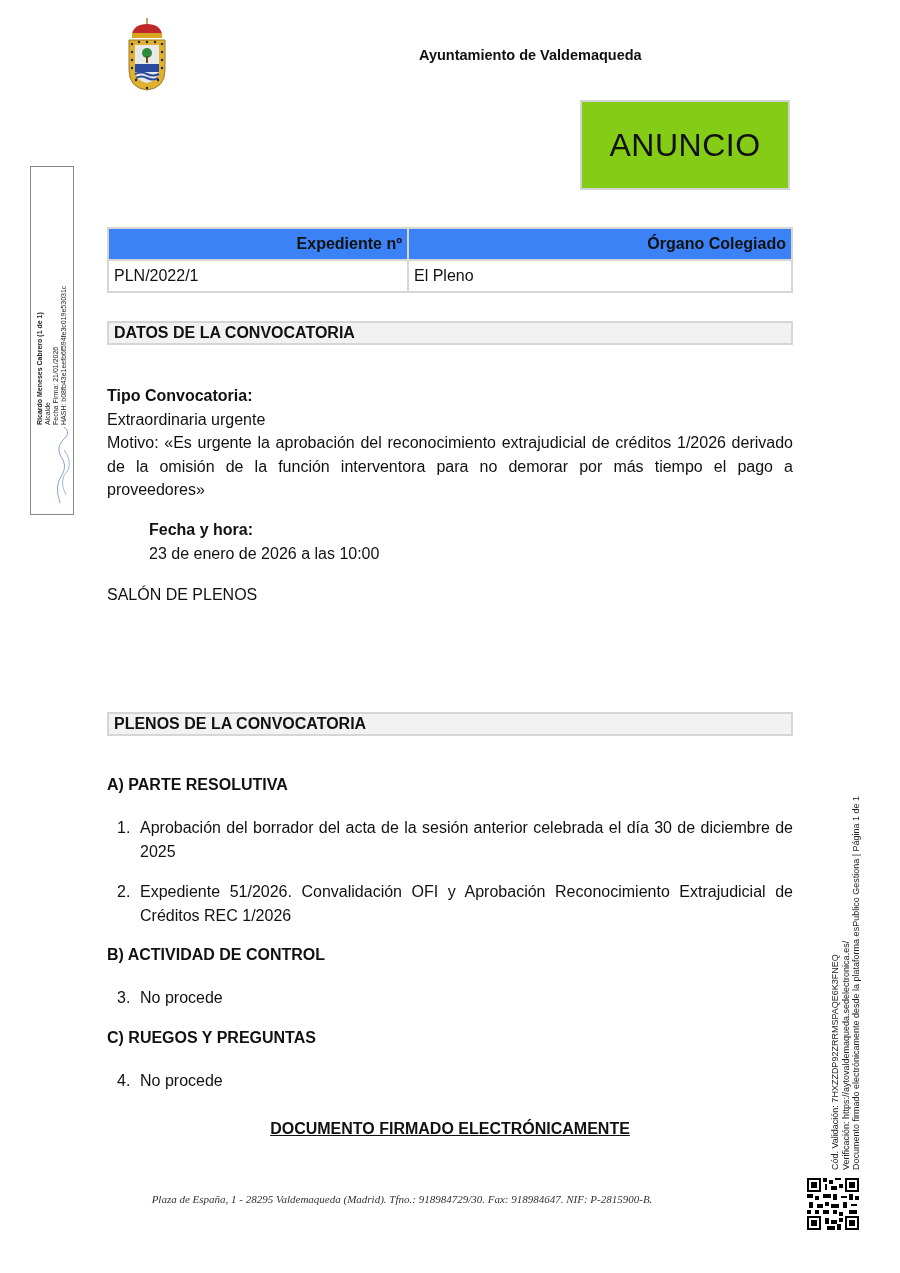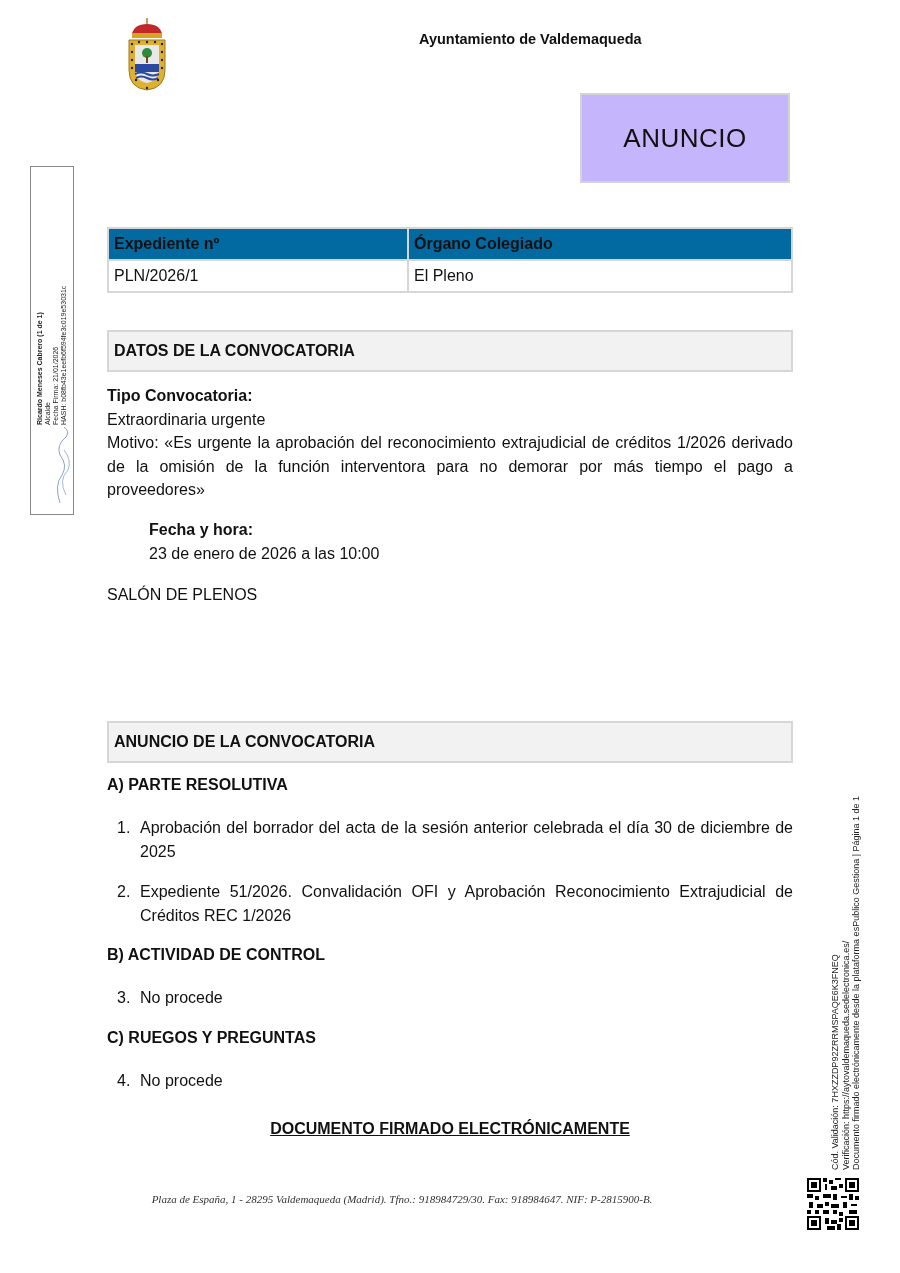--- a/index.html
+++ b/index.html
@@ -1,30 +1,30 @@
 <!DOCTYPE html>
 <html><head>
 <meta charset="utf-8">
 <style>
   html, body { margin: 0; padding: 0; background: #ffffff; }
   body { width: 900px; height: 1273px; position: relative; overflow: hidden;
          font-family: "Liberation Sans", sans-serif; color: #111; }
   .logo { position: absolute; left: 126px; top: 18px; width: 42px; height: 74px; }
-  .org-name { position: absolute; left: 419px; top: 31px; font-size: 14.5px; font-weight: bold; }
-  .anuncio { position: absolute; left: 580px; top: 93px; width: 210px; height: 90px;
-             background: #c4b5fd; border: 2px solid #d4d4d4; box-sizing: border-box;
+  .org-name { position: absolute; left: 419px; top: 47px; font-size: 14.5px; font-weight: bold; }
+  .anuncio { position: absolute; left: 580px; top: 100px; width: 210px; height: 90px;
+             background: #84cc16; border: 2px solid #d4d4d4; box-sizing: border-box;
              display: flex; align-items: center; justify-content: center;
-             font-size: 26px; letter-spacing: 0.5px; }
+             font-size: 32px; letter-spacing: 0.5px; }
   table.exp { position: absolute; left: 107px; top: 227px; width: 686px; border-collapse: collapse; font-size: 16px; }
   table.exp td { border: 2px solid #d6d6d6; height: 30px; padding: 0 5px; }
-  table.exp tr.head td { background: #0369a1; font-weight: bold; }
+  table.exp tr.head td { background: #3b82f6; font-weight: bold; text-align: right; }
   table.exp td:first-child { width: 288px; }
-  .section-bar { position: absolute; left: 107px; width: 686px; height: 42px; box-sizing: border-box;
+  .section-bar { position: absolute; left: 107px; width: 686px; height: 24px; box-sizing: border-box;
                  background: #f2f2f2; border: 2px solid #d6d6d6; font-weight: bold; font-size: 16px;
-                 display: flex; align-items: center; padding-left: 5px; margin-top: 9px; }
+                 display: flex; align-items: center; padding-left: 5px; }
   .block { position: absolute; left: 107px; width: 686px; font-size: 16px; line-height: 23.5px; }
   .label { font-weight: bold; }
   .justify { text-align: justify; }
   .heading { position: absolute; left: 107px; font-size: 16px; font-weight: bold; }
   .item { position: absolute; left: 117px; width: 676px; font-size: 16px; line-height: 23.5px; display: flex; }
   .item .num { width: 23px; flex: none; }
   .item .txt { flex: 1; text-align: justify; }
   .signed { position: absolute; left: 0; width: 900px; top: 1120px; text-align: center; font-weight: bold; font-size: 16px; text-decoration: underline; }
   .footer { position: absolute; left: 0; width: 804px; top: 1193px; text-align: center;
             font-family: "Liberation Serif", serif; font-style: italic; font-size: 11px; color: #333; }
@@ -72,21 +72,21 @@
 <div class="org-name">Ayuntamiento de Valdemaqueda</div>
 <div class="anuncio">ANUNCIO</div>
 
 <table class="exp">
   <tbody>
       <tr class="head">
     <td>Expediente nº</td>
     <td>Órgano Colegiado</td>
   </tr>
   <tr>
-    <td>PLN/2026/1</td>
+    <td>PLN/2022/1</td>
     <td>El Pleno</td>
   </tr>
 </tbody>
   </table>
 
 <div class="section-bar" style="top:321px;">DATOS DE LA CONVOCATORIA</div>
 
 <div class="block" style="top:384px;">
   <div class="label">Tipo Convocatoria:</div>
   <div>Extraordinaria urgente</div>
@@ -98,21 +98,21 @@
   <div>23 de enero de 2026 a las 10:00</div>
 </div>
 
 <div class="block" style="top:583px;">
   <div>SALÓN DE PLENOS</div>
 </div>
 
 <div class="block" style="top:649px;">
 </div>
 
-<div class="section-bar" style="top:712px;">ANUNCIO DE LA CONVOCATORIA</div>
+<div class="section-bar" style="top:712px;">PLENOS DE LA CONVOCATORIA</div>
 
 <div class="heading" style="top:776px;">A) PARTE RESOLUTIVA</div>
 <div class="item" style="top:816px;">
   <span class="num">1.</span>
   <span class="txt">Aprobación del borrador del acta de la sesión anterior celebrada el día 30 de diciembre de 2025</span>
 </div>
 <div class="item" style="top:880px;">
   <span class="num">2.</span>
   <span class="txt">Expediente 51/2026. Convalidación OFI y Aprobación Reconocimiento Extrajudicial de Créditos REC 1/2026</span>
 </div>

